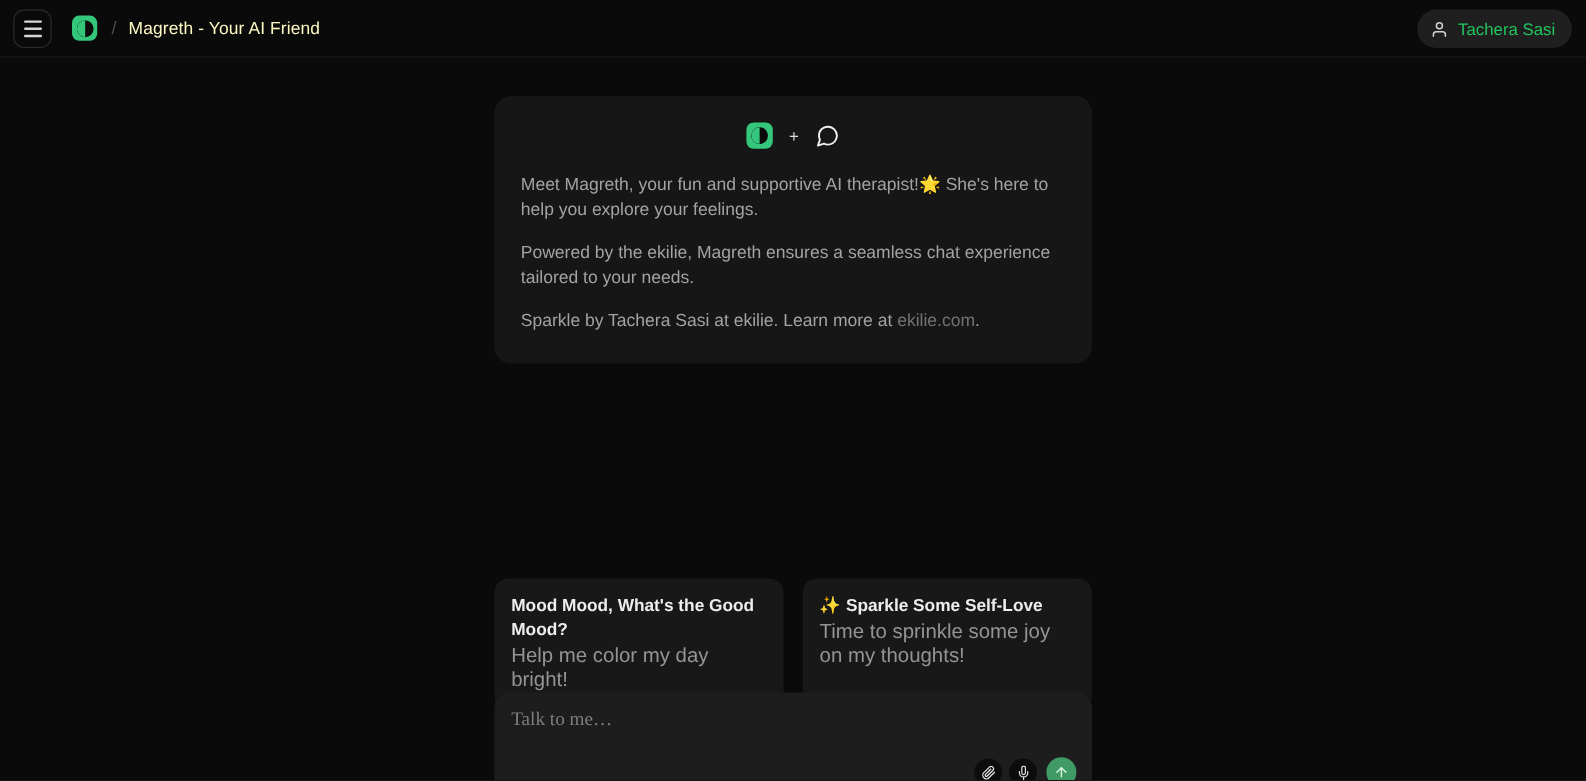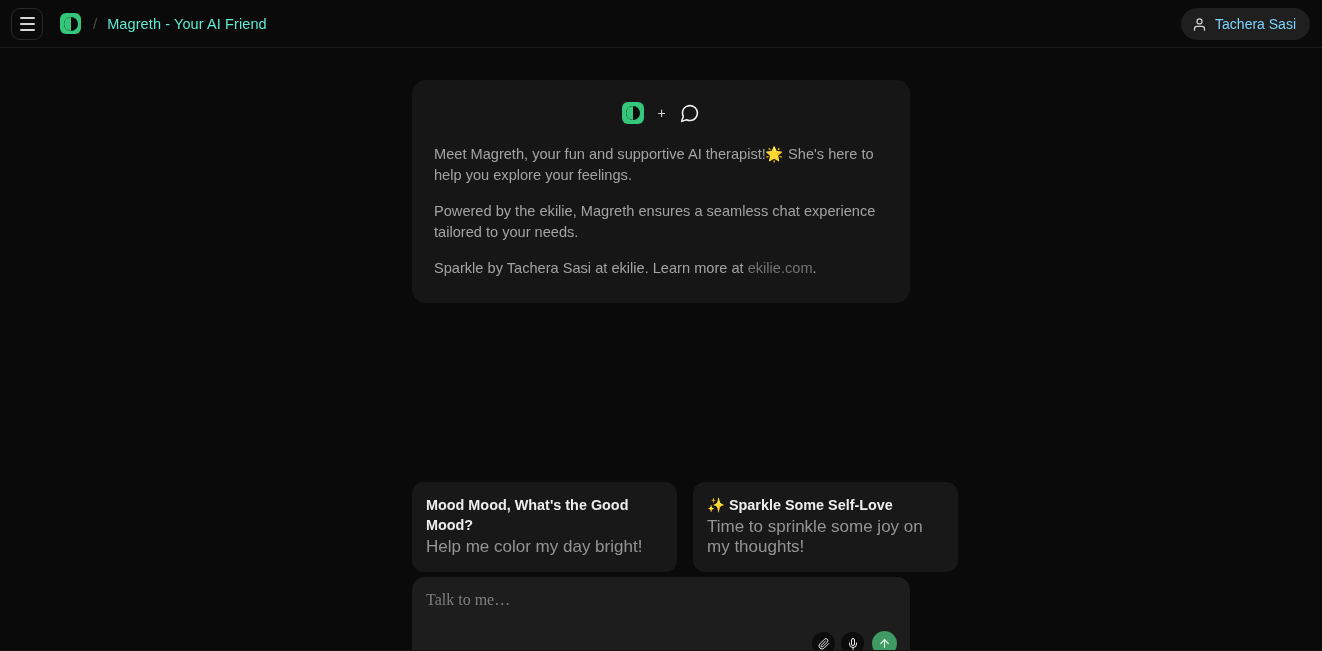--- a/index.html
+++ b/index.html
@@ -52,32 +52,32 @@
   .brand-logo .inner::before {
     content: "";
     position: absolute;
     left: 0; top: 0;
     width: 7px; height: 14px;
     background: #34c77b;
     border-radius: 7px 0 0 7px;
   }
 
   .slash { color: #4d4d4d; font-size: 15px; margin: 0 10px 0 12px; }
-  .page-title { color: #5eead4; font-size: 14.5px; letter-spacing: .1px; }
+  .page-title { color: #fef9c3; font-size: 14.5px; letter-spacing: .1px; }
 
   .user-chip {
     position: absolute; right: 12px; top: 8px;
     height: 32px;
     display: flex; align-items: center; gap: 8px;
     padding: 0 14px 0 11px;
     border-radius: 16px;
     background: #1f1f1f;
     cursor: pointer;
   }
-  .user-chip .label { color: #7dd3fc; font-size: 14px; }
+  .user-chip .label { color: #22c55e; font-size: 14px; }
   .person-icon { width: 15px; height: 15px; display:block; }
 
   
   .main {
     position: relative;
     width: 100%;
     height: 603px;
   }
 
   .center-col {
@@ -111,21 +111,21 @@
   }
   .intro-p:last-child { margin-bottom: 0; }
   .intro-link { color: #737373; text-decoration: none; }
   .emoji { font-family: "DejaVu Sans", sans-serif; }
 
   
   .suggestions {
     position: absolute;
     left: 412px;
     top: 434px;
-    width: 546px;
+    width: 498px;
     display: flex;
     gap: 16px;
     border-radius: 12px;
   }
   .sugg-card {
     flex: 1 1 0;
     background: #181818;
     border-radius: 12px;
     padding: 13px 14px 15px 14px;
     cursor: pointer;

